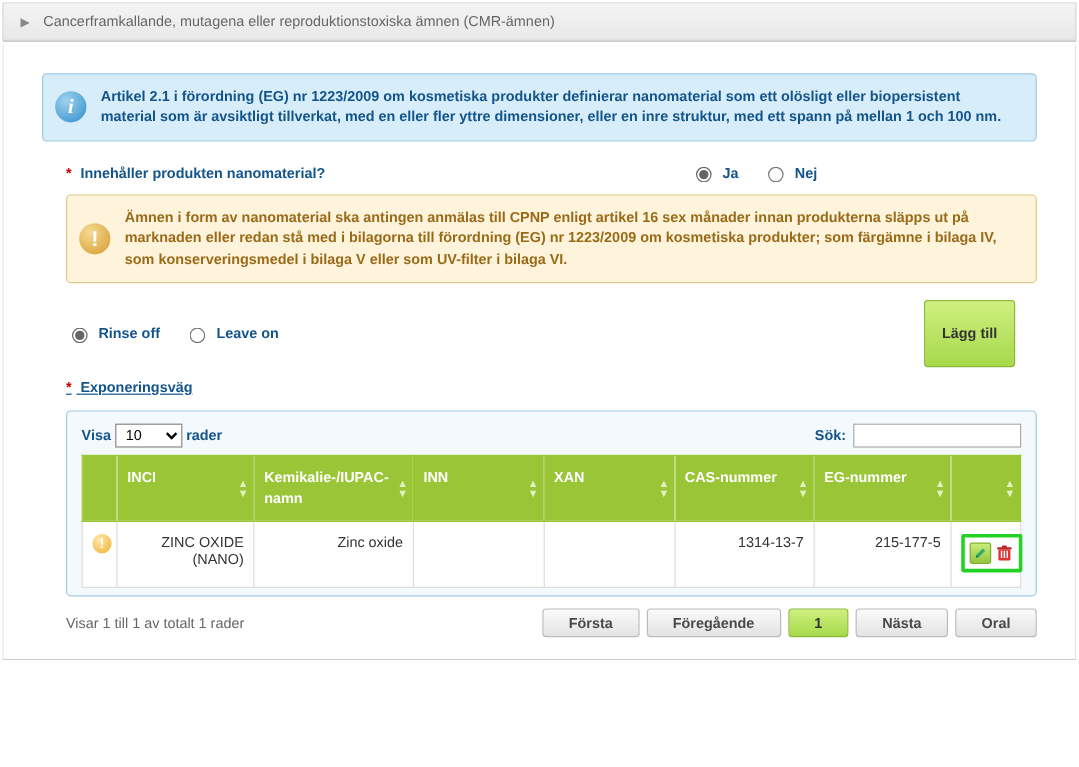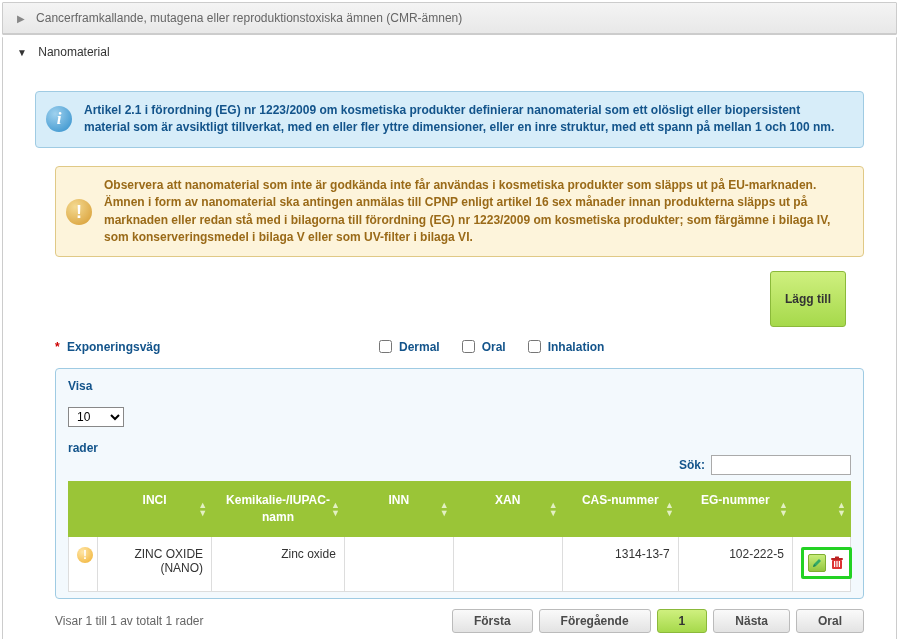--- a/index.html
+++ b/index.html
@@ -125,24 +125,24 @@
 
   .table-wrap {
     margin: 12px 18px 6px 38px;
     border: 1px solid #9fcbe3;
     border-radius: 4px;
     background: #f3f9fd;
     padding: 10px 12px 6px 12px;
   }
   .table-top {
     display: flex;
+    align-items: center;
     color: #13548b;
     font-weight: bold;
     margin-bottom: 6px;
-    flex-direction: column;
   }
   .table-top .right { margin-left: auto; display: flex; align-items: center; gap: 6px;}
   .show-sel {
     border: 1px solid #888;
     font-size: 12px;
     padding: 1px 4px;
     background: #fff;
     width: 56px;
   }
   .search-inp {
@@ -155,21 +155,21 @@
   table.data {
     width: 100%;
     border-collapse: collapse;
     background: #fff;
     table-layout: fixed;
   }
   table.data th {
     background: #9ac537;
     color: #fff;
     font-weight: bold;
-    text-align: center;
+    text-align: left;
     padding: 10px 8px;
     border: 1px solid #9ac537;
     font-size: 12px;
     vertical-align: top;
     position: relative;
     line-height: 1.4;
   }
   table.data th .sort {
     position: absolute; right: 4px; top: 50%; transform: translateY(-50%);
     font-size: 9px; line-height: 8px; color: #e3f0c3;
@@ -255,62 +255,61 @@
 <div class="container">
 
   <div class="panel">
     <div class="panel-header">
       <span class="tri">▶</span>
       <span>Cancerframkallande, mutagena eller reproduktionstoxiska ämnen (CMR-ämnen)</span>
     </div>
   </div>
 
   <div class="panel" style="border-top:none;">
-    <div class="open-header">
-      <span class="tri">▼</span>
-      <span>Nanomaterial</span>
-    </div>
     <div class="panel-body">
 
       <div class="info-box">
         <div class="info-icon">i</div>
         <span>Artikel 2.1 i förordning (EG) nr 1223/2009 om kosmetiska produkter definierar nanomaterial som ett olösligt eller biopersistent material som är avsiktligt tillverkat, med en eller fler yttre dimensioner, eller en inre struktur, med ett spann på mellan 1 och 100 nm.</span>
       </div>
 
+      <div class="form-row">
+        <div class="form-label">
+          <span class="required">*</span>
+          <span>Innehåller produkten nanomaterial?</span>
+        </div>
+        <div class="radio-set" style="margin-left:200px;">
+          <input type="radio" name="nano" checked="" style="">
+          <label>Ja</label>
+          <input type="radio" name="nano" style="">
+          <label>Nej</label>
+        </div>
+      </div>
 
       <div class="warn-box">
         <div class="warn-icon">!</div>
-        <div>Observera att nanomaterial som inte är godkända inte får användas i kosmetiska produkter som släpps ut på EU-marknaden.</div>
         <div>Ämnen i form av nanomaterial ska antingen anmälas till CPNP enligt artikel 16 sex månader innan produkterna släpps ut på marknaden eller redan stå med i bilagorna till förordning (EG) nr 1223/2009 om kosmetiska produkter; som färgämne i bilaga IV, som konserveringsmedel i bilaga V eller som UV-filter i bilaga VI.</div>
       </div>
 
       <div class="form-row" style="align-items:center;">
+        <div class="radio-set">
+          <input type="radio" name="rinse" checked="" style="">
+          <label>Rinse off</label>
+          <input type="radio" name="rinse" style="">
+          <label>Leave on</label>
+        </div>
         <div style="margin-left:auto; margin-right:18px;">
           <button class="btn-add">Lägg till</button>
         </div>
       </div>
 
       <div class="form-row">
-        <div class="form-label" style="flex:0 0 320px;">
+        <div class="form-label" style="flex:0 0 320px;text-decoration:underline;">
           <span class="required">*</span>
           <span>Exponeringsväg</span>
-        </div>
-        <div class="radio-set">
-          <span class="chk-label">
-              <input type="checkbox" style="">
-              <span>Dermal</span>
-            </span>
-          <span class="chk-label">
-              <input type="checkbox" style="">
-              <span>Oral</span>
-            </span>
-          <span class="chk-label">
-              <input type="checkbox" style="">
-              <span>Inhalation</span>
-            </span>
         </div>
       </div>
 
       <div class="table-wrap">
         <div class="table-top">
           <span>Visa</span>
           &nbsp;
           <select class="show-sel">
             <option>10</option>
           </select>
@@ -369,21 +368,21 @@
             </tr>
           </thead>
           <tbody>
             <tr>
               <td style="text-align:center;"><span class="status-dot">!</span></td>
               <td>ZINC OXIDE (NANO)</td>
               <td>Zinc oxide</td>
               <td></td>
               <td></td>
               <td>1314-13-7</td>
-              <td>102-222-5</td>
+              <td>215-177-5</td>
               <td class="actions-cell">
                 <span class="action-frame">
                   <span class="edit-btn">
                     <svg width="10" height="10" viewBox="0 0 10 10">
                         <path d="M1 9 L2 6 L7 1 L9 3 L4 8 Z" fill="#3a6"></path>
                         <path d="M1 9 L2 6 L4 8 Z" fill="#285"></path>
                       </svg>
                   </span>
                   <span class="del-btn">
                     <svg width="16" height="16" viewBox="0 0 16 16">

